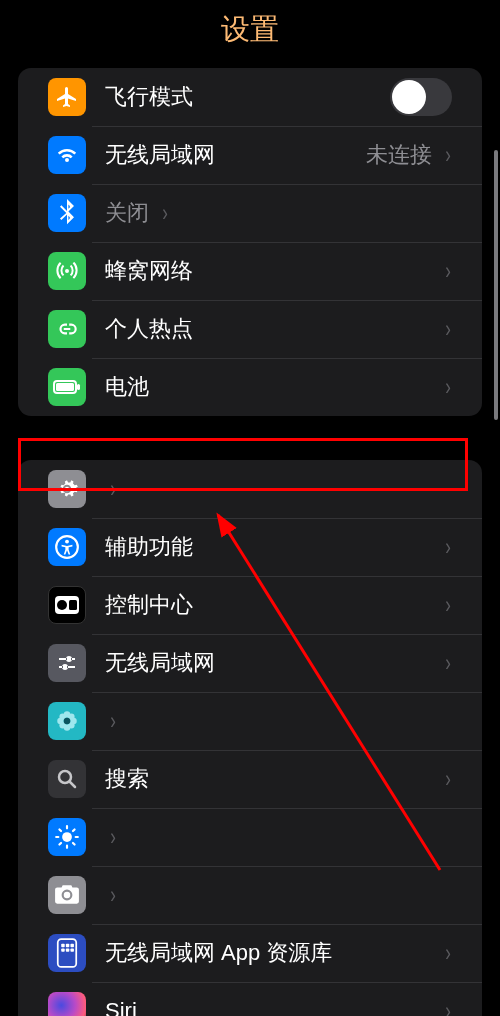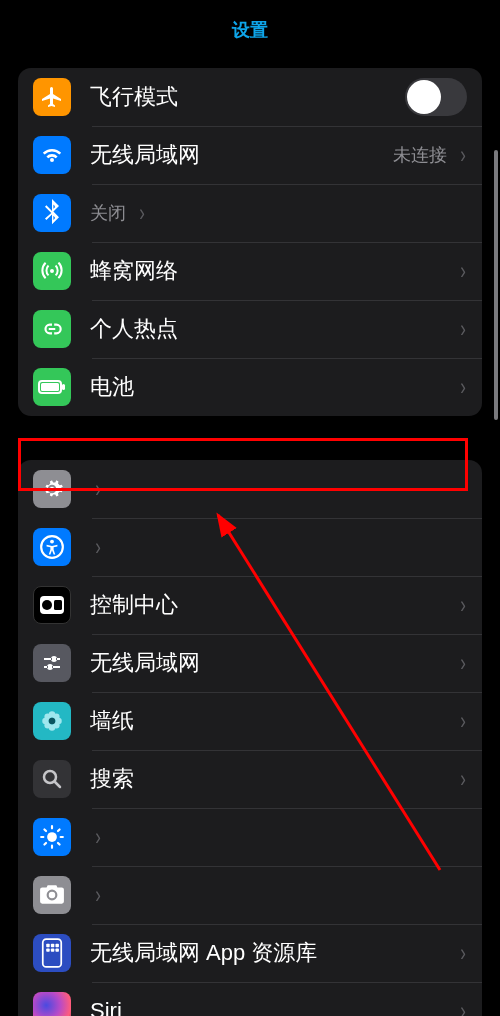--- a/index.html
+++ b/index.html
@@ -17,38 +17,38 @@
       overflow: hidden;
       position: relative;
     }
     .header {
       height: 60px;
       display: flex;
       align-items: center;
       justify-content: center;
     }
     .header-title {
-      font-size: 18px;
-      font-weight: 700;
-      color: #0ea5e9;
+      font-size: 29px;
+      font-weight: 400;
+      color: #fdba74;
     }
     .content {
       padding: 8px 18px 0 18px;
     }
     .group {
       background: #1c1c1e;
       border-radius: 13px;
       overflow: hidden;
       margin-bottom: 44px;
     }
     .row {
       height: 58px;
       display: flex;
       align-items: center;
-      padding: 0 15px;
+      padding: 0 30px;
       position: relative;
     }
     .row + .row::before {
       content: "";
       position: absolute;
       left: 74px;
       right: 0;
       top: 0;
       height: 1px;
       background: #333336;
@@ -63,21 +63,21 @@
       margin-right: 19px;
       flex-shrink: 0;
     }
     .row-label {
       font-size: 22px;
       color: #fff;
       flex: 1;
       font-weight: 400;
     }
     .row-status {
-      font-size: 18px;
+      font-size: 22px;
       color: #8e8e93;
       margin-right: 8px;
     }
     .chev {
       font-size: 24px;
       color: #5a5a5e;
       margin-left: 4px;
       font-family: sans-serif;
       transform: scaleX(0.7);
     }
@@ -205,20 +205,21 @@
     </div>
 
     <div class="row">
       <div class="icon-wrap" style="background:#007aff">
         <svg width="26" height="26" viewBox="0 0 24 24">
             <circle cx="12" cy="12" r="10" fill="none" stroke="#fff" stroke-width="2"></circle>
             <circle cx="12" cy="7" r="1.8" fill="#fff"></circle>
             <path fill="#fff" d="M7 10l5 1 5-1v1.5l-3.5.8v2.2L15 19h-1.5l-1.5-4-1.5 4H9l1.5-4.5v-2.2L7 11.5z"></path>
           </svg>
       </div>
+      <span class="row-label">辅助功能</span>
       <span class="chev">›</span>
     </div>
 
     <div class="row">
       <div class="icon-wrap" style="background:#000;border:1px solid #333">
         <svg width="26" height="20" viewBox="0 0 26 20">
             <rect x="1" y="1" width="24" height="18" rx="4" fill="#fff"></rect>
             <circle cx="8" cy="10" r="5" fill="#000"></circle>
             <path stroke="#000" stroke-width="1.5" fill="none" d="M8 6v4l2 2"></path>
             <rect x="15" y="5" width="8" height="10" rx="1.5" fill="#000"></rect>
@@ -247,21 +248,20 @@
               <circle cx="6" cy="12" r="3"></circle>
               <circle cx="18" cy="12" r="3"></circle>
               <circle cx="8" cy="8" r="3"></circle>
               <circle cx="16" cy="8" r="3"></circle>
               <circle cx="8" cy="16" r="3"></circle>
               <circle cx="16" cy="16" r="3"></circle>
             </g>
             <circle cx="12" cy="12" r="3" fill="#0b5560"></circle>
           </svg>
       </div>
-      <span class="row-label">墙纸</span>
       <span class="chev">›</span>
     </div>
 
     <div class="row">
       <div class="icon-wrap" style="background:#333336">
         <svg width="24" height="24" viewBox="0 0 24 24">
             <circle cx="10" cy="10" r="6" fill="none" stroke="#c6c6c9" stroke-width="2.5"></circle>
             <path stroke="#c6c6c9" stroke-width="2.5" stroke-linecap="round" d="M15 15l5 5"></path>
           </svg>
       </div>

